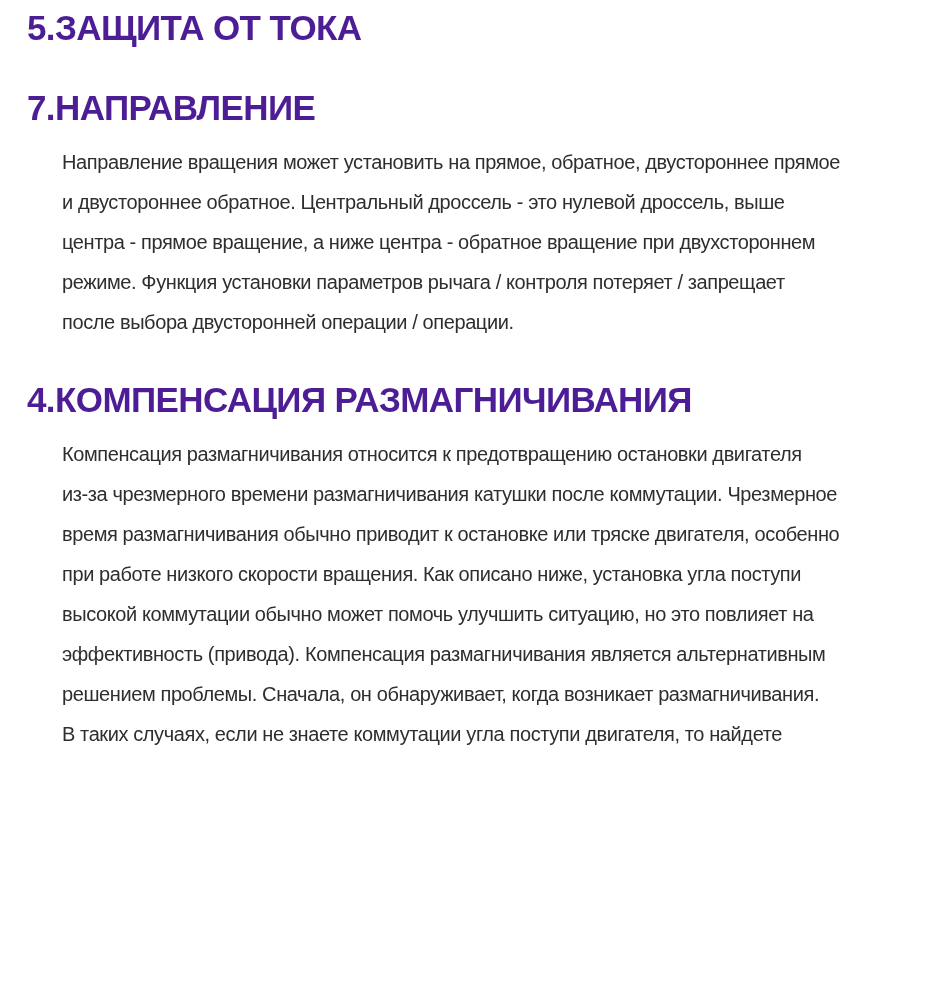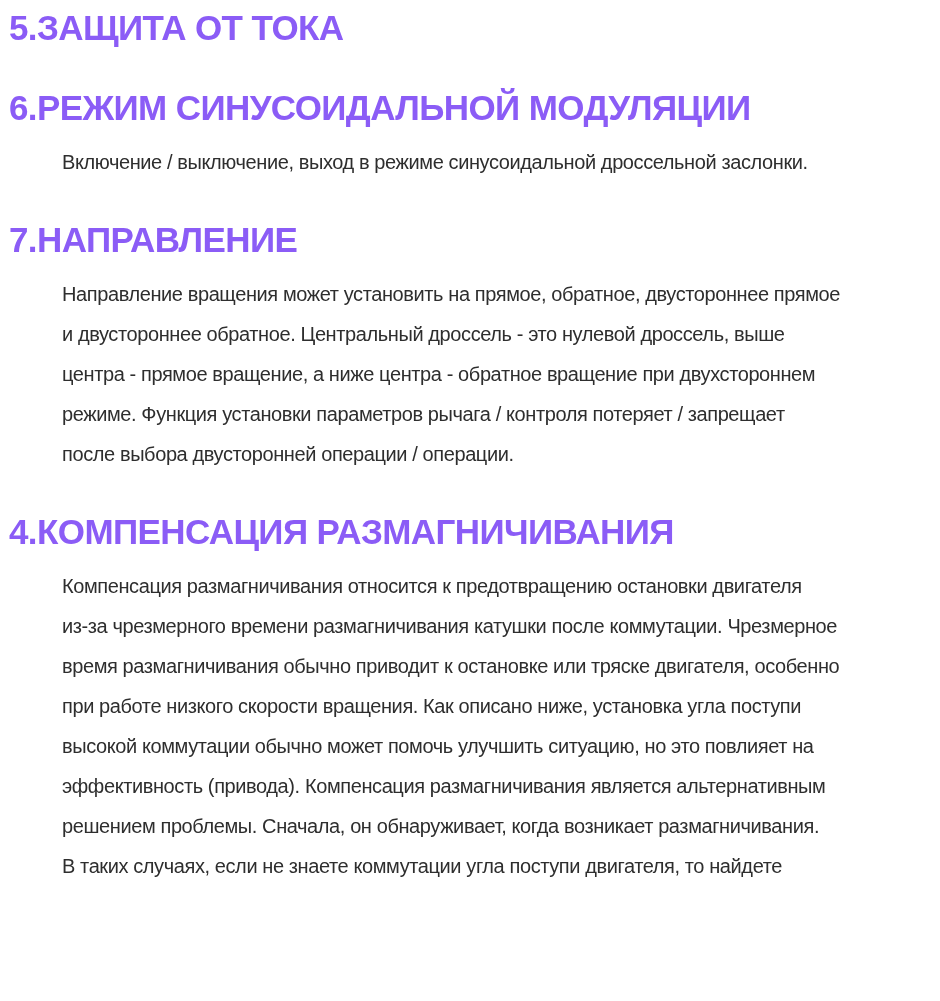--- a/index.html
+++ b/index.html
@@ -14,23 +14,23 @@
     overflow: hidden;
     font-family: "Liberation Sans", "DejaVu Sans", sans-serif;
   }
   .doc {
     padding-top: 6px;
   }
   .sec-heading {
     font-size: 35px;
     line-height: 44px;
     font-weight: bold;
-    color: #8b5cf6;
+    color: #4c1d95;
     letter-spacing: -0.6px;
-    margin: 36px 20px 12px 9px;
+    margin: 36px 20px 12px 27px;
   }
   .doc section:first-child .sec-heading {
     margin-top: 0;
   }
   .sec-body {
     font-size: 20px;
     line-height: 40px;
     color: #2e2e2e;
     letter-spacing: -0.4px;
     margin: 0 10px 0 62px;
@@ -39,24 +39,20 @@
 </style>
 </head>
 <body>
 
 <main class="doc">
 
   <section>
     <h2 class="sec-heading">5.ЗАЩИТА ОТ ТОКА</h2>
   </section>
 
-  <section>
-    <h2 class="sec-heading">6.РЕЖИМ СИНУСОИДАЛЬНОЙ МОДУЛЯЦИИ</h2>
-    <p class="sec-body">Включение / выключение, выход в режиме синусоидальной дроссельной заслонки.</p>
-  </section>
 
   <section>
     <h2 class="sec-heading">7.НАПРАВЛЕНИЕ</h2>
     <p class="sec-body">Направление вращения может установить на прямое, обратное, двустороннее прямое
 и двустороннее обратное. Центральный дроссель - это нулевой дроссель, выше
 центра - прямое вращение, а ниже центра - обратное вращение при двухстороннем
 режиме. Функция установки параметров рычага / контроля потеряет / запрещает
 после выбора двусторонней операции / операции.</p>
   </section>
 

